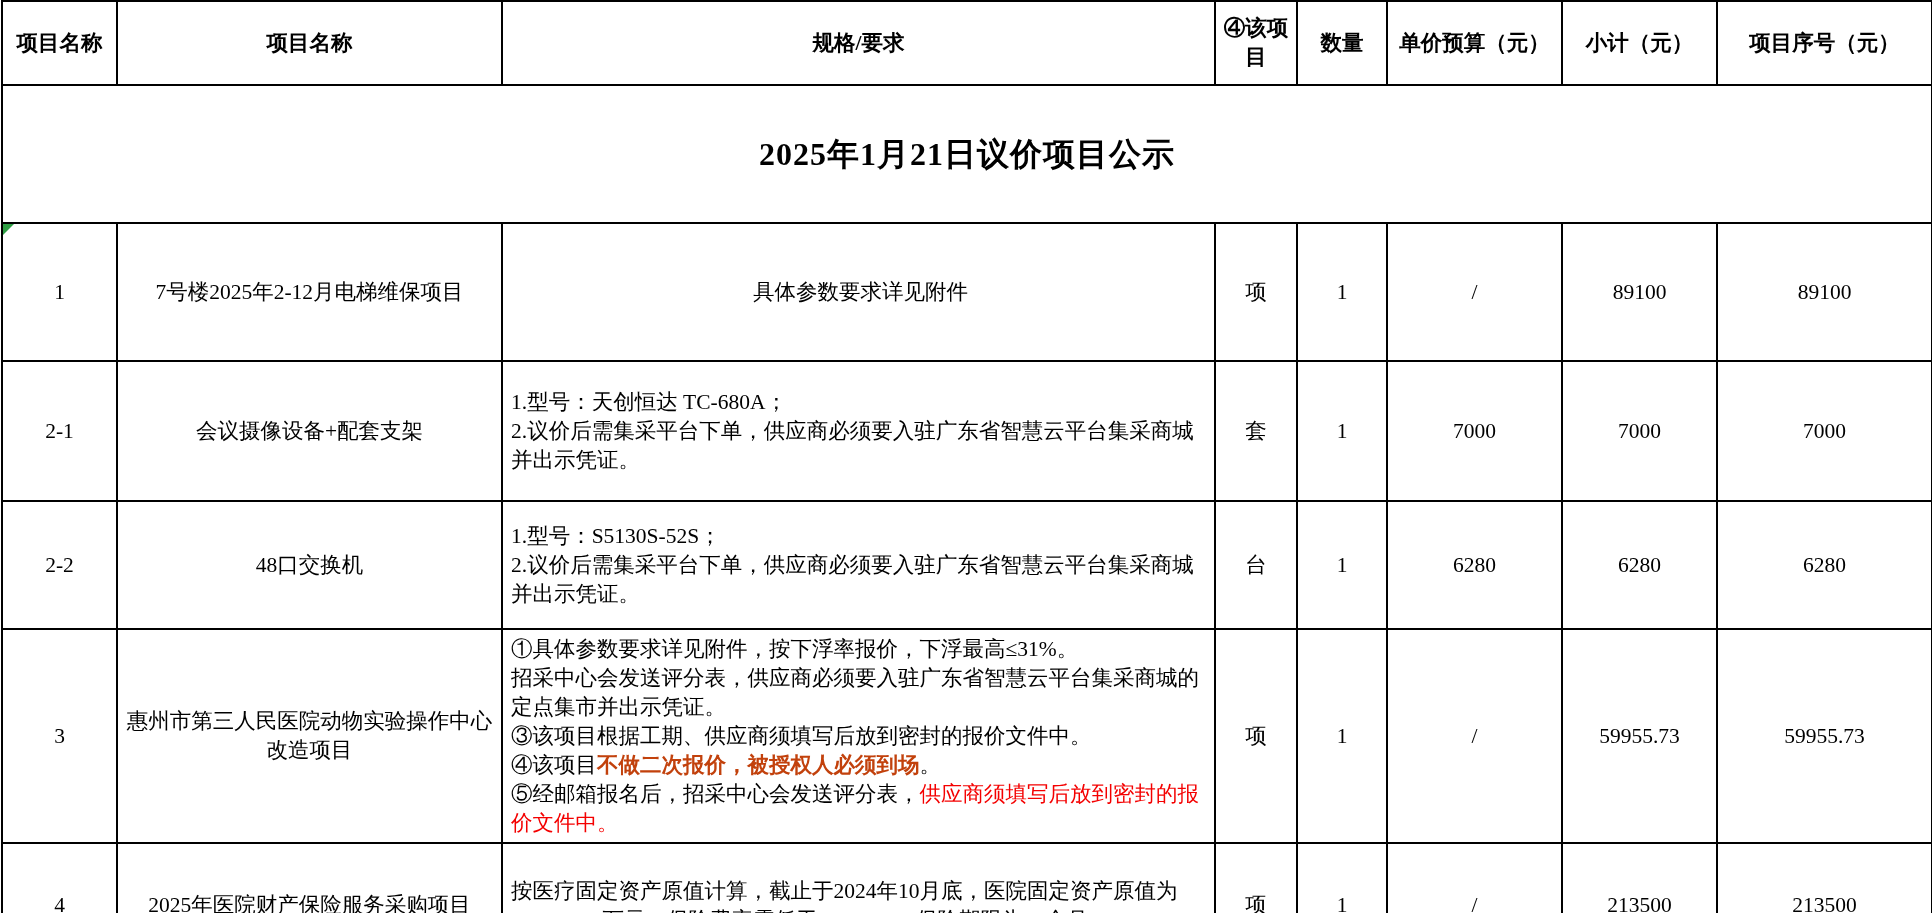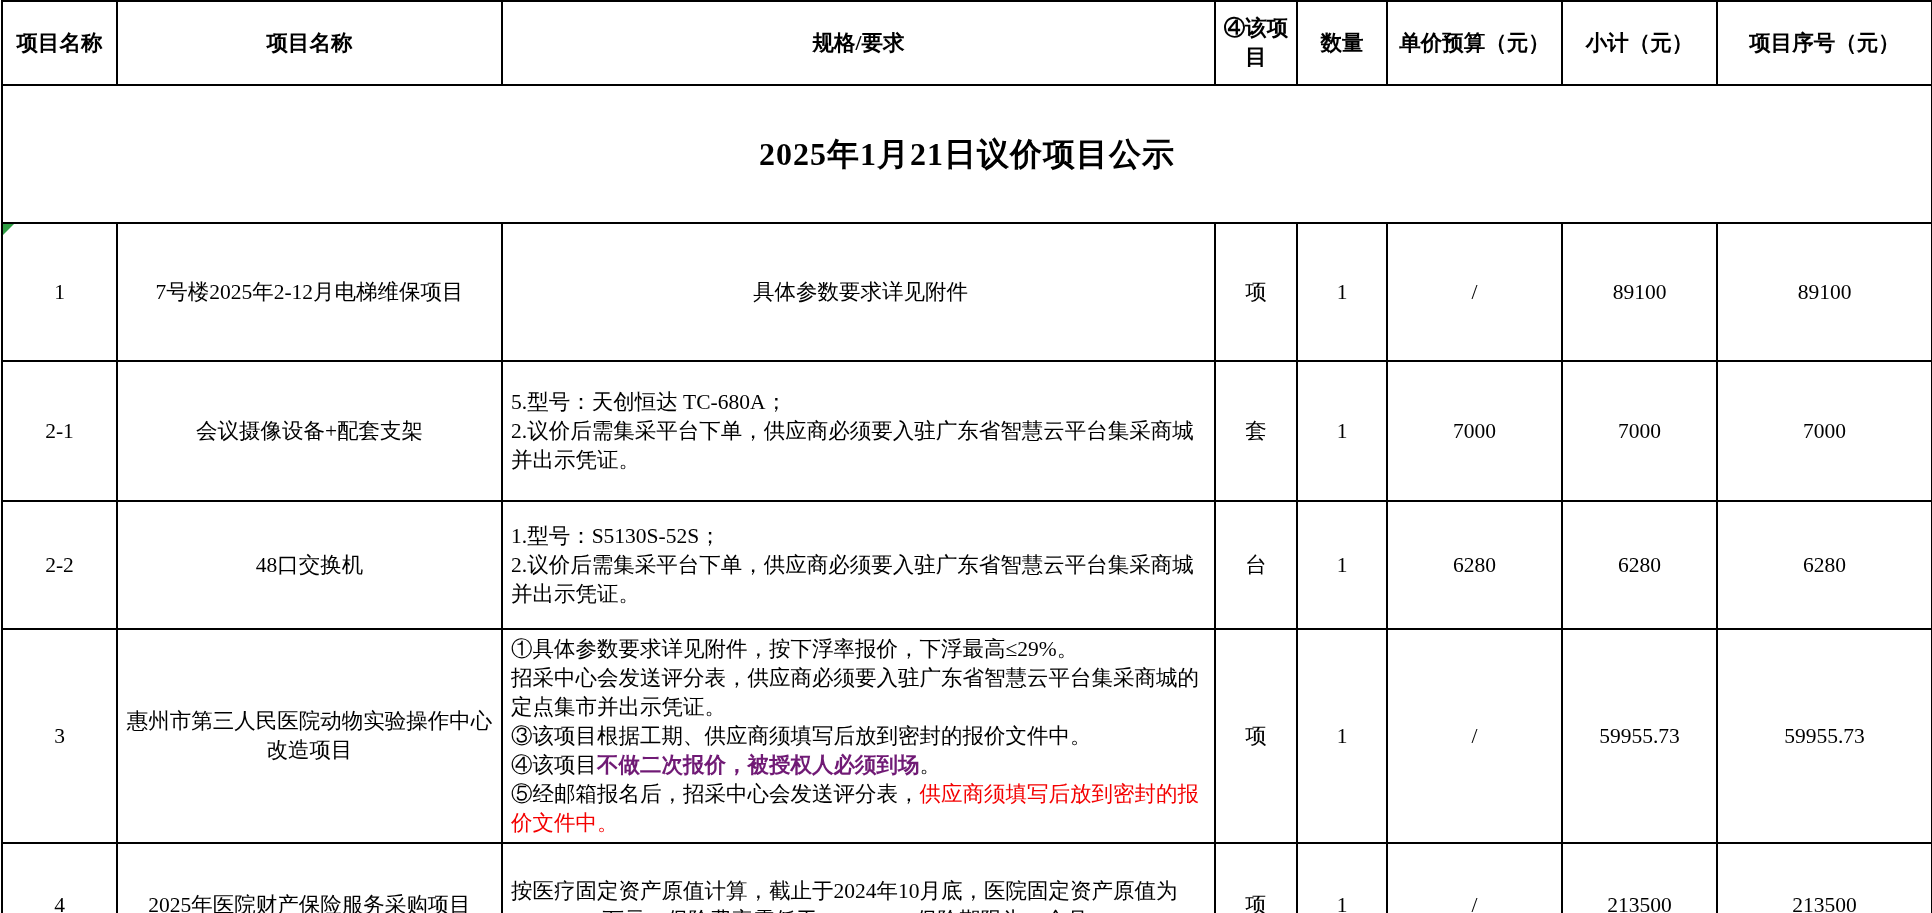--- a/index.html
+++ b/index.html
@@ -84,21 +84,21 @@
           <td class="unit">项</td>
           <td class="qty">1</td>
           <td class="price">/</td>
           <td class="subtotal">89100</td>
           <td class="total">89100</td>
         </tr>
         <tr>
           <td class="seq">2-1</td>
           <td class="name">会议摄像设备+配套支架</td>
           <td class="spec">
-            <p><span>5.型号：天创恒达 TC-680A；</span></p>
+            <p><span>1.型号：天创恒达 TC-680A；</span></p>
             <p><span>2.议价后需集采平台下单，供应商必须要入驻广东省智慧云平台集采商城并出示凭证。</span></p>
           </td>
           <td class="unit">套</td>
           <td class="qty">1</td>
           <td class="price">7000</td>
           <td class="subtotal">7000</td>
           <td class="total">7000</td>
         </tr>
         <tr>
           <td class="seq">2-2</td>
@@ -110,24 +110,24 @@
           <td class="unit">台</td>
           <td class="qty">1</td>
           <td class="price">6280</td>
           <td class="subtotal">6280</td>
           <td class="total">6280</td>
         </tr>
         <tr>
           <td class="seq">3</td>
           <td class="name">惠州市第三人民医院动物实验操作中心改造项目</td>
           <td class="spec">
-            <p><span>①具体参数要求详见附件，按下浮率报价，下浮最高≤29%。</span></p>
+            <p><span>①具体参数要求详见附件，按下浮率报价，下浮最高≤31%。</span></p>
             <p><span>招采中心会发送评分表，供应商必须要入驻广东省智慧云平台集采商城的定点集市并出示凭证。</span></p>
             <p><span>③该项目根据工期、供应商须填写后放到密封的报价文件中。</span></p>
-            <p><span>④该项目</span><span class="b" style="color: #701a75; font-family: Liberation Serif, serif;">不做二次报价，被授权人必须到场</span><span>。</span></p>
+            <p><span>④该项目</span><span class="b" style="color: #c2410c; font-family: Liberation Serif, serif;">不做二次报价，被授权人必须到场</span><span>。</span></p>
             <p><span>⑤经邮箱报名后，招采中心会发送评分表，</span><span style="color: rgb(244, 0, 0);">供应商须填写后放到密封的报价文件中。</span></p>
           </td>
           <td class="unit">项</td>
           <td class="qty">1</td>
           <td class="price">/</td>
           <td class="subtotal">59955.73</td>
           <td class="total">59955.73</td>
         </tr>
         <tr>
           <td class="seq">4</td>

